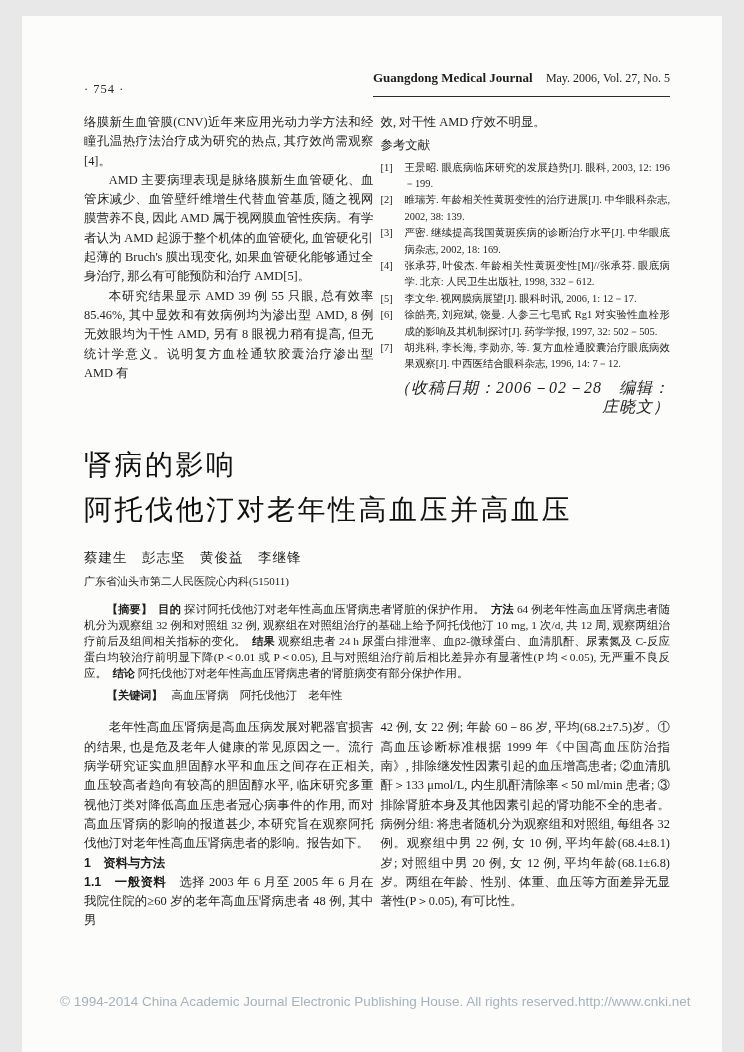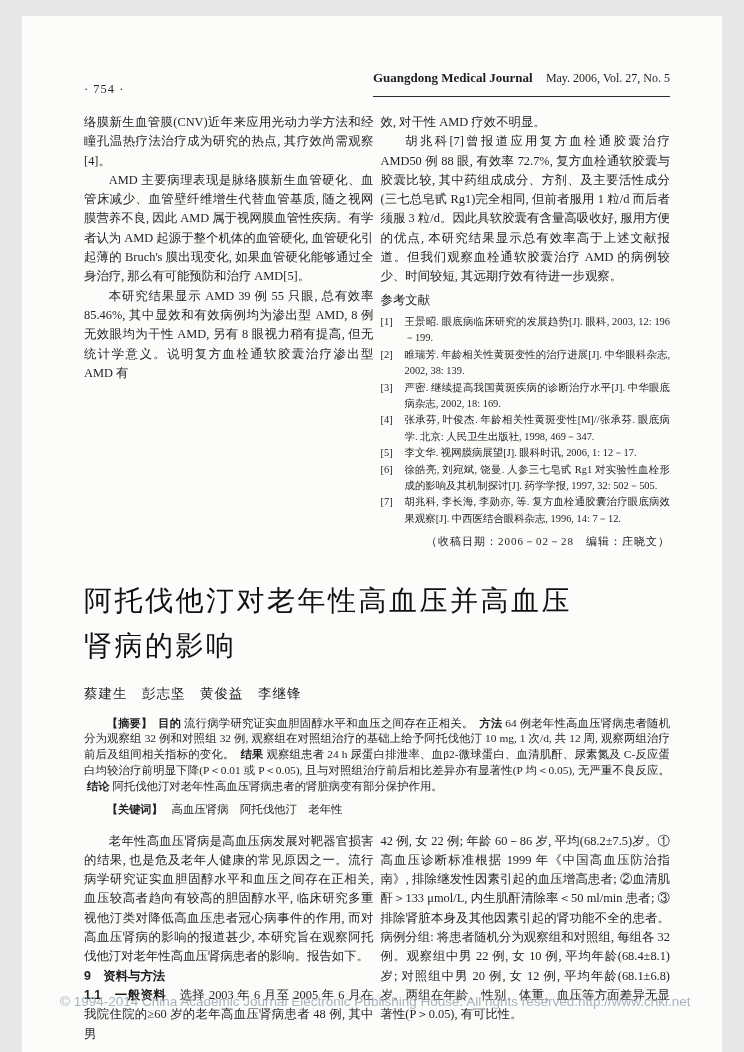--- a/index.html
+++ b/index.html
@@ -20,21 +20,21 @@
   .twocol { display:flex; gap:7px;justify-content:flex-end; }
   .col { flex:1 1 0; min-width:0; }
   .body-text { font-size:12.4px; line-height:19.3px; text-align:justify; }
   .body-text p { text-indent:2em; }
   .body-text p.noindent { text-indent:0; }
   
   .refs-title { font-size:12.4px; margin:4px 0 4px 0; font-weight:normal; }
   .ref-row { display:flex; font-size:10.4px; line-height:16.4px; text-align:justify; }
   .ref-num { flex:0 0 24px; }
   .ref-text { flex:1 1 auto; }
-  .received { font-size:11px; text-align:right; margin-top:5px; letter-spacing:1px; }
+  .received { font-size:16px; text-align:right; margin-top:5px; letter-spacing:1px;font-style:italic; }
   
   .art2-title { font-size:28px; line-height:45px; letter-spacing:2.5px; margin-top:26px; color:#111; }
   .authors { margin-top:17px; font-size:13.5px; letter-spacing:1px; }
   .affiliation { margin-top:7px; font-size:11px; color:#222; }
   .abstract { margin-top:13px; font-size:11.4px; line-height:15.8px; text-align:justify; text-indent:2em; }
   .ab-label, .kw-label, .ab-head { font-weight:bold; font-family:"Liberation Sans","DejaVu Sans",sans-serif; font-size:11.2px; }
   .ab-head { margin:0 3px; }
   .keywords { margin-top:7px; font-size:11.4px; text-indent:2em; }
   .kw-text { margin-left:6px; }
   .art2-body { margin-top:15px; }
@@ -63,78 +63,78 @@
     </div>
 
     <div class="twocol">
       <div class="col body-text">
         <p class="noindent">络膜新生血管膜(CNV)近年来应用光动力学方法和经瞳孔温热疗法治疗成为研究的热点, 其疗效尚需观察[4]。</p>
         <p>AMD 主要病理表现是脉络膜新生血管硬化、血管床减少、血管壁纤维增生代替血管基质, 随之视网膜营养不良, 因此 AMD 属于视网膜血管性疾病。有学者认为 AMD 起源于整个机体的血管硬化, 血管硬化引起薄的 Bruch's 膜出现变化, 如果血管硬化能够通过全身治疗, 那么有可能预防和治疗 AMD[5]。</p>
         <p>本研究结果显示 AMD 39 例 55 只眼, 总有效率 85.46%, 其中显效和有效病例均为渗出型 AMD, 8 例无效眼均为干性 AMD, 另有 8 眼视力稍有提高, 但无统计学意义。说明复方血栓通软胶囊治疗渗出型 AMD 有</p>
       </div>
       <div class="col body-text">
         <p class="noindent">效, 对干性 AMD 疗效不明显。</p>
-        <p>胡兆科[7]曾报道应用复方血栓通胶囊治疗 AMD50 例 88 眼, 有效率 72.7%, 复方血栓通软胶囊与胶囊比较, 其中药组成成分、方剂、及主要活性成分(三七总皂甙 Rg1)完全相同, 但前者服用 1 粒/d 而后者须服 3 粒/d。因此具软胶囊有含量高吸收好, 服用方便的优点, 本研究结果显示总有效率高于上述文献报道。但我们观察血栓通软胶囊治疗 AMD 的病例较少、时间较短, 其远期疗效有待进一步观察。</p>
         <div class="refs-title">参考文献</div>
         <div class="ref-row">
           <span class="ref-num">[1]</span>
           <span class="ref-text">王景昭. 眼底病临床研究的发展趋势[J]. 眼科, 2003, 12: 196－199.</span>
         </div>
         <div class="ref-row">
           <span class="ref-num">[2]</span>
           <span class="ref-text">睢瑞芳. 年龄相关性黄斑变性的治疗进展[J]. 中华眼科杂志, 2002, 38: 139.</span>
         </div>
         <div class="ref-row">
           <span class="ref-num">[3]</span>
           <span class="ref-text">严密. 继续提高我国黄斑疾病的诊断治疗水平[J]. 中华眼底病杂志, 2002, 18: 169.</span>
         </div>
         <div class="ref-row">
           <span class="ref-num">[4]</span>
-          <span class="ref-text">张承芬, 叶俊杰. 年龄相关性黄斑变性[M]//张承芬. 眼底病学. 北京: 人民卫生出版社, 1998, 469－347.</span>
+          <span class="ref-text">张承芬, 叶俊杰. 年龄相关性黄斑变性[M]//张承芬. 眼底病学. 北京: 人民卫生出版社, 1998, 332－612.</span>
         </div>
         <div class="ref-row">
           <span class="ref-num">[5]</span>
           <span class="ref-text">李文华. 视网膜病展望[J]. 眼科时讯, 2006, 1: 12－17.</span>
         </div>
         <div class="ref-row">
           <span class="ref-num">[6]</span>
           <span class="ref-text">徐皓亮, 刘宛斌, 饶曼. 人参三七皂甙 Rg1 对实验性血栓形成的影响及其机制探讨[J]. 药学学报, 1997, 32: 502－505.</span>
         </div>
         <div class="ref-row">
           <span class="ref-num">[7]</span>
           <span class="ref-text">胡兆科, 李长海, 李勋亦, 等. 复方血栓通胶囊治疗眼底病效果观察[J]. 中西医结合眼科杂志, 1996, 14: 7－12.</span>
         </div>
         <div class="received">（收稿日期：2006－02－28　编辑：庄晓文）</div>
       </div>
     </div>
 
     <div>
       <div class="art2-title">
+        <div>肾病的影响</div>
         <div>阿托伐他汀对老年性高血压并高血压</div>
-        <div>肾病的影响</div>
       </div>
       <div class="authors">蔡建生　彭志坚　黄俊益　李继锋</div>
+      <div class="affiliation">广东省汕头市第二人民医院心内科(515011)</div>
 
       <div class="abstract">
         <span class="ab-label">【摘要】</span>
-        <span class="ab-head">目的</span><span>流行病学研究证实血胆固醇水平和血压之间存在正相关。</span>
+        <span class="ab-head">目的</span><span>探讨阿托伐他汀对老年性高血压肾病患者肾脏的保护作用。</span>
         <span class="ab-head">方法</span><span>64 例老年性高血压肾病患者随机分为观察组 32 例和对照组 32 例, 观察组在对照组治疗的基础上给予阿托伐他汀 10 mg, 1 次/d, 共 12 周, 观察两组治疗前后及组间相关指标的变化。</span>
         <span class="ab-head">结果</span><span>观察组患者 24 h 尿蛋白排泄率、血β2-微球蛋白、血清肌酐、尿素氮及 C-反应蛋白均较治疗前明显下降(P＜0.01 或 P＜0.05), 且与对照组治疗前后相比差异亦有显著性(P 均＜0.05), 无严重不良反应。</span>
         <span class="ab-head">结论</span><span>阿托伐他汀对老年性高血压肾病患者的肾脏病变有部分保护作用。</span>
       </div>
 
       <div class="keywords">
         <span class="kw-label">【关键词】</span>
         <span class="kw-text">高血压肾病　阿托伐他汀　老年性</span>
       </div>
 
       <div class="twocol art2-body">
         <div class="col body-text">
           <p>老年性高血压肾病是高血压病发展对靶器官损害的结果, 也是危及老年人健康的常见原因之一。流行病学研究证实血胆固醇水平和血压之间存在正相关, 血压较高者趋向有较高的胆固醇水平, 临床研究多重视他汀类对降低高血压患者冠心病事件的作用, 而对高血压肾病的影响的报道甚少, 本研究旨在观察阿托伐他汀对老年性高血压肾病患者的影响。报告如下。</p>
-          <div class="sec-head">9　资料与方法</div>
+          <div class="sec-head">1　资料与方法</div>
           <p class="noindent"><span class="sec11-label">1.1　一般资料</span><span>　选择 2003 年 6 月至 2005 年 6 月在我院住院的≥60 岁的老年高血压肾病患者 48 例, 其中男</span></p>
         </div>
         <div class="col body-text">
           <p class="noindent">42 例, 女 22 例; 年龄 60－86 岁, 平均(68.2±7.5)岁。①高血压诊断标准根据 1999 年《中国高血压防治指南》, 排除继发性因素引起的血压增高患者; ②血清肌酐＞133 μmol/L, 内生肌酐清除率＜50 ml/min 患者; ③排除肾脏本身及其他因素引起的肾功能不全的患者。病例分组: 将患者随机分为观察组和对照组, 每组各 32 例。观察组中男 22 例, 女 10 例, 平均年龄(68.4±8.1)岁; 对照组中男 20 例, 女 12 例, 平均年龄(68.1±6.8)岁。两组在年龄、性别、体重、血压等方面差异无显著性(P＞0.05), 有可比性。</p>
         </div>
       </div>
     </div>
 
   </div>
 

